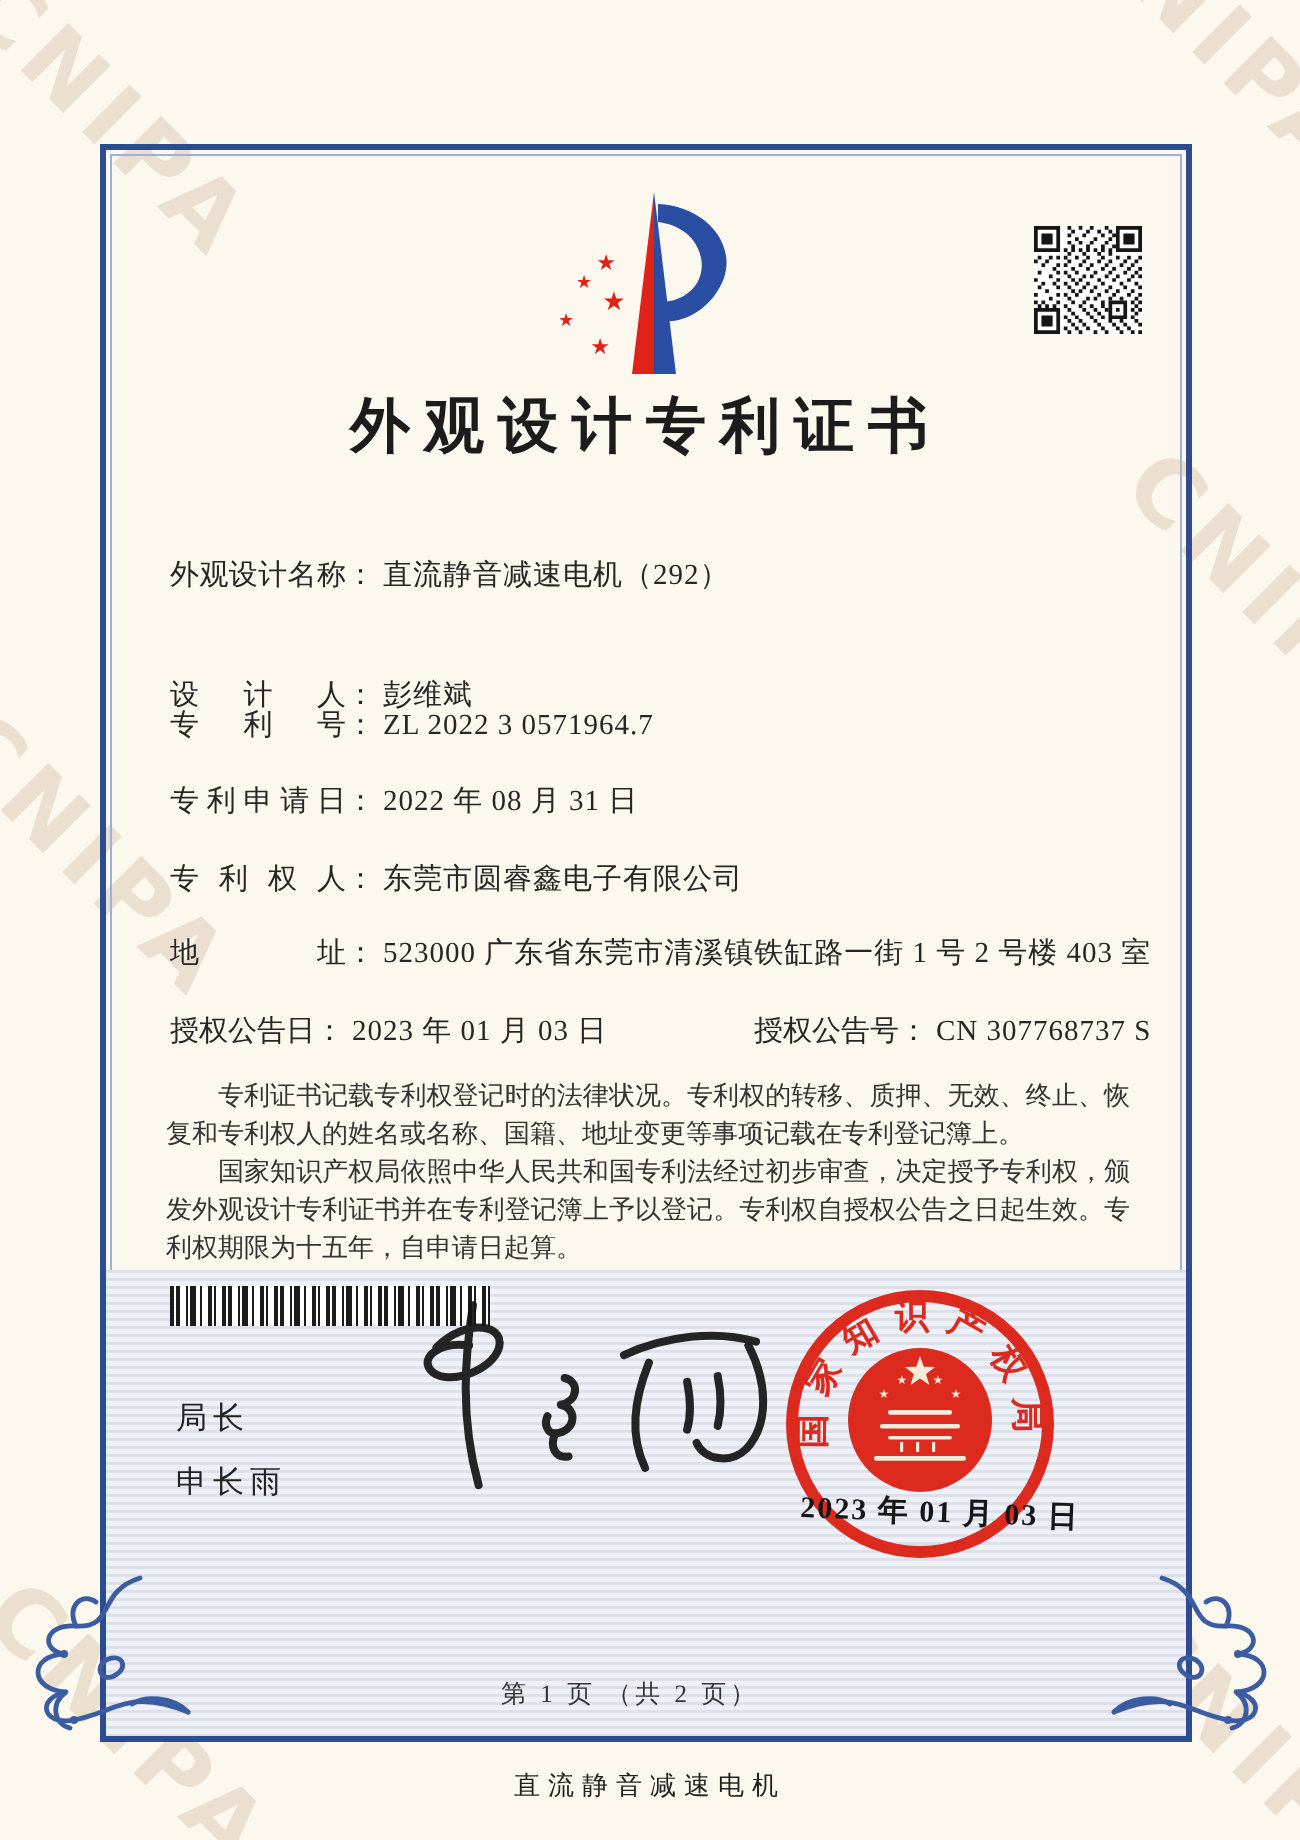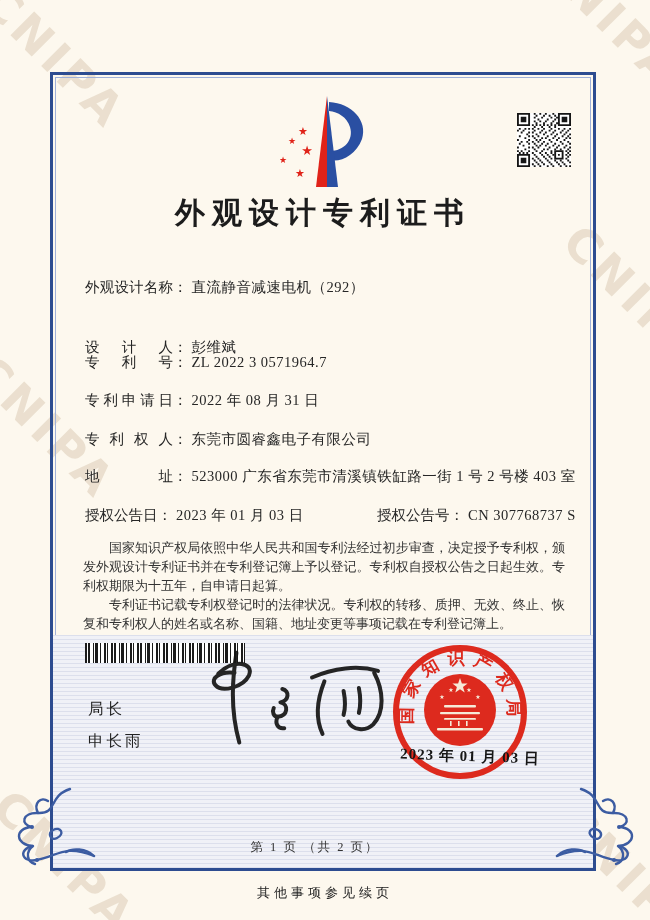--- a/index.html
+++ b/index.html
@@ -101,22 +101,22 @@
     </div>
 
     <div class="f-row" style="top:431px;">
       <span>授权公告日</span><span class="f-colon">：</span><span class="f-val">2023 年 01 月 03 日</span>
       <span class="grant2">
         <span>授权公告号</span><span class="f-colon">：</span><span class="f-val">CN 307768737 S</span>
       </span>
     </div>
 
     <div class="paras">
+      <p>专利证书记载专利权登记时的法律状况。专利权的转移、质押、无效、终止、恢复和专利权人的姓名或名称、国籍、地址变更等事项记载在专利登记簿上。</p>
       <p>国家知识产权局依照中华人民共和国专利法经过初步审查，决定授予专利权，颁发外观设计专利证书并在专利登记簿上予以登记。专利权自授权公告之日起生效。专利权期限为十五年，自申请日起算。</p>
-      <p>专利证书记载专利权登记时的法律状况。专利权的转移、质押、无效、终止、恢复和专利权人的姓名或名称、国籍、地址变更等事项记载在专利登记簿上。</p>
     </div>
 
     <div class="band">
       <div class="barcode"></div>
       <div class="signer-title">局长</div>
       <div class="signer-name">申长雨</div>
 
       <svg class="sig" viewBox="0 0 210 115" aria-hidden="true">
         <g fill="none" stroke="#141414" stroke-width="4.2" stroke-linecap="round" stroke-linejoin="round" opacity="0.92">
           <path d="M30 30 C46 14 68 18 62 32 C56 44 34 50 27 42 C21 35 32 27 47 29"></path>
@@ -181,14 +181,14 @@
       <path d="M62 3 C40 10 50 28 30 27 C14 26 12 39 24 41 C6 42 7 59 25 60 C10 63 13 77 29 74 C50 70 56 58 86 70"></path>
       <path d="M30 27 C25 17 33 10 40 15"></path>
       <path d="M25 60 C17 66 19 76 27 78"></path>
       <path d="M45 44 C53 40 57 48 49 52 C43 55 39 48 45 44"></path>
       <path d="M86 70 C78 62 64 62 58 66"></path>
     </g>
     <circle cx="24" cy="41" r="2" fill="#3c5ca2"></circle>
     <circle cx="29" cy="74" r="2" fill="#3c5ca2"></circle>
   </svg>
 
-  <div class="footer-note">其他事项参见续页</div>
+  <div class="footer-note">直流静音减速电机</div>
 </div>
 
 </body></html>

